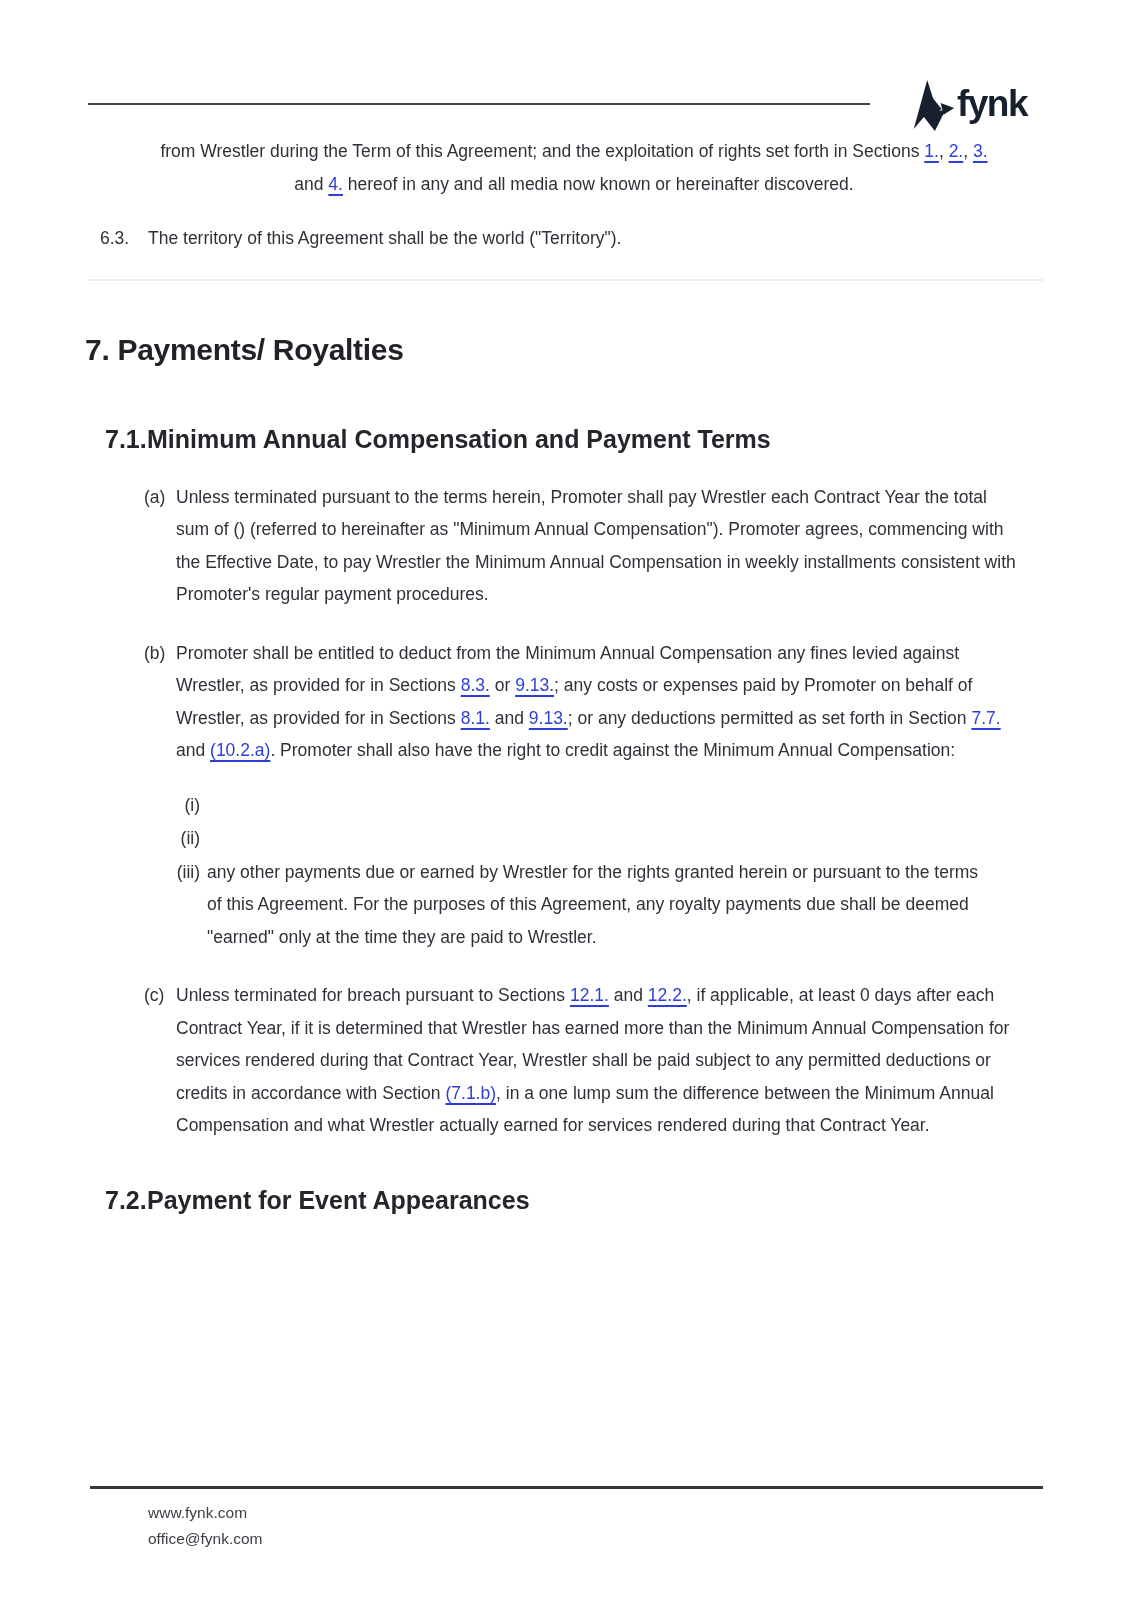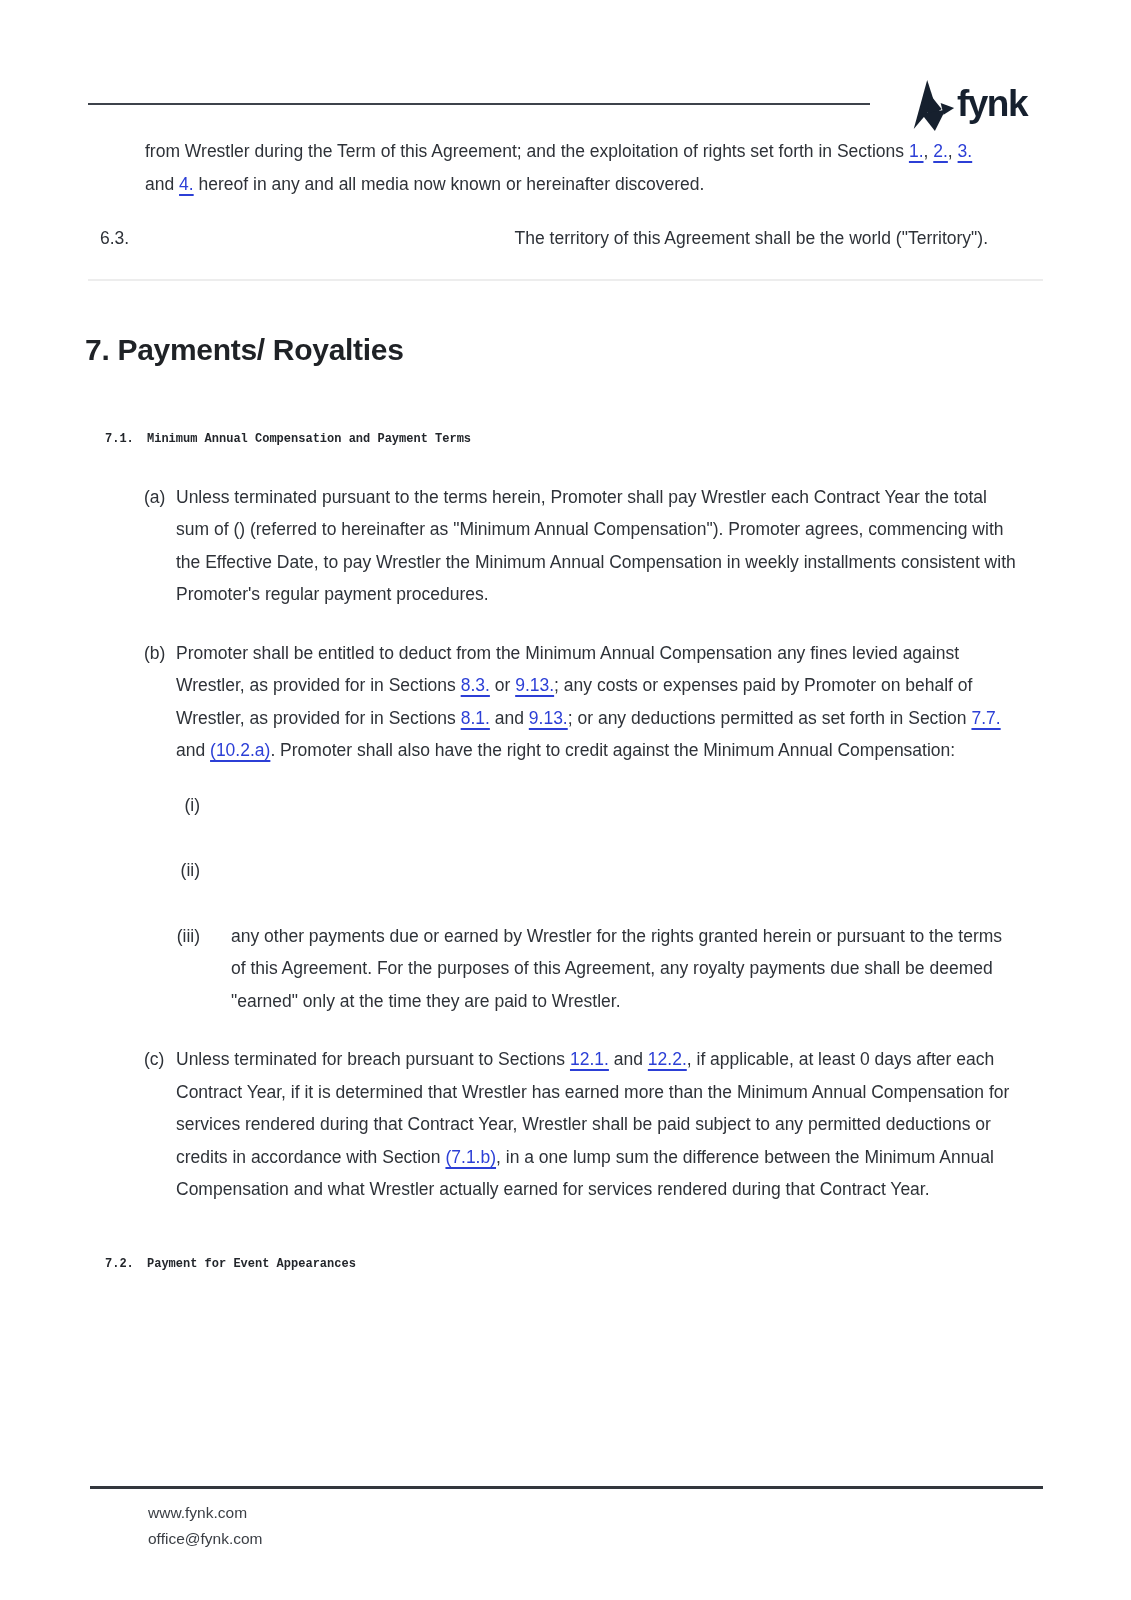--- a/index.html
+++ b/index.html
@@ -11,40 +11,40 @@
     color:var(--text,#2e3238);
     overflow:hidden;
   }
   
   .header-line{position:absolute;left:88px;top:103px;width:782px;height:2px;background:#3d434b;}
   .logo{position:absolute;top:80px;right:104px;display:flex;align-items:center;gap:0;}
   .logo svg{width:50px;height:52px;display:block;}
   .logo-text{font-size:37px;font-weight:bold;color:var(--logo,#16202e);letter-spacing:-1.5px;line-height:1;padding-bottom:6px;}
   
   .content{padding-top:135px;font-size:17.5px;line-height:32.5px;}
-  .intro-para{margin:0 0 0 145px;width:858px;}
+  .intro-para{margin:0 0 0 145px;width:858px;text-align:center;}
   .item-63{display:flex;margin:22px 0 0 100px;}
   .item-63 .num{flex:none;width:38px;margin-right:10px;}
-  .item-63 .txt{width:840px;text-align:right;}
+  .item-63 .txt{width:840px;}
   .divider{margin:24px 0 0 88px;width:955px;height:2px;background:#ededed;}
   h1.doc-h1{margin:50px 0 16px 85px;font-size:30px;line-height:38px;font-weight:700;color:#1f2226;letter-spacing:-0.3px;}
-  .doc-h2{display:flex;margin:58px 0 0 105px;font-size:12px;line-height:24px;font-weight:700;color:#23262b;font-family:Liberation Mono, monospace;}
+  .doc-h2{display:flex;margin:58px 0 0 105px;font-size:25px;line-height:24px;font-weight:700;color:#23262b;}
   .doc-h2 .num{flex:none;width:36px;margin-right:6px;}
   .doc-h2.h2-72{margin-top:46px;}
   .letter-item{display:flex;margin-left:144px;}
   .letter-item .marker{flex:none;width:25px;margin-right:7px;}
   .letter-item .body{width:840px;}
   .item-a{margin-top:30px;}
   .item-b{margin-top:26px;}
   .item-c{margin-top:26px;}
   .roman-item{display:flex;margin-left:145px;}
   .roman-item .marker{flex:none;width:55px;margin-right:7px;text-align:right;}
   .roman-item .body{width:772px;}
   .roman-first{margin-top:22px;}
-  .roman-next{margin-top:33px;gap:24px;}
+  .roman-next{margin-top:1px;}
   a.doclink{color:var(--link,#2c3fd6);text-decoration:underline;text-underline-offset:4px;text-decoration-thickness:1.5px;}
   
   .footer-line{position:absolute;left:90px;top:1486px;width:953px;height:3px;background:#33373d;}
   .footer-text{position:absolute;left:148px;top:1500px;font-size:15.5px;line-height:26px;color:#3a3e44;}
 </style>
 </head>
 <body>
 
 <div class="page">
 

